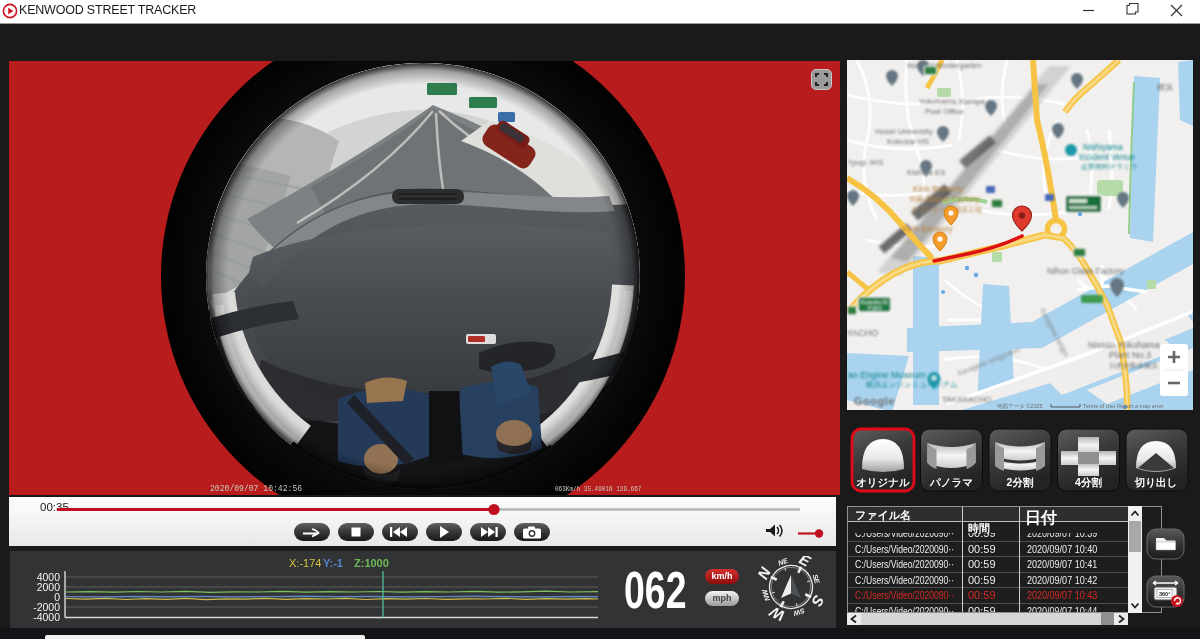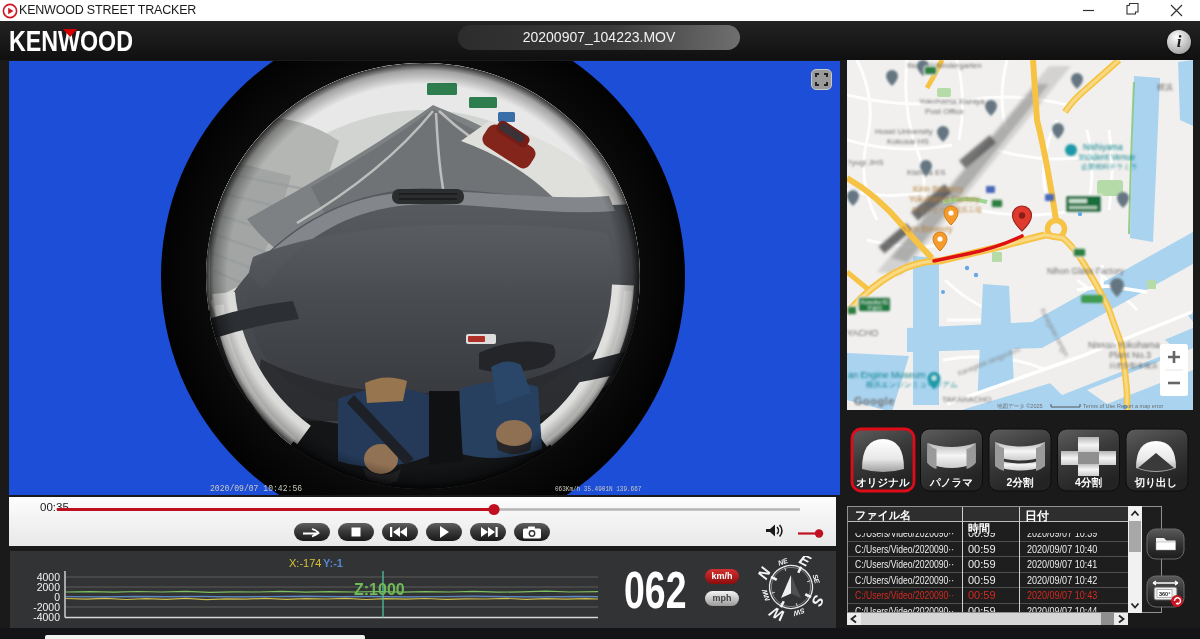--- a/index.html
+++ b/index.html
@@ -19,36 +19,22 @@
     </svg>
     <div class="abs" style="left:19px;top:3px;font-size:12.5px;color:#1a1a1a;letter-spacing:-0.2px;">KENWOOD STREET TRACKER</div>
     <svg class="abs" style="left:1080px;top:0;" width="120" height="21" viewBox="0 0 120 21">
       <line x1="3" y1="10.5" x2="14" y2="10.5" stroke="#333" stroke-width="1.2"></line>
       <rect x="47" y="5.5" width="8.5" height="8.5" fill="none" stroke="#333" stroke-width="1.1"></rect>
       <path d="M49.5 5.5 v-2 h8.5 v8.5 h-2" fill="#fff" stroke="#333" stroke-width="1.1"></path>
       <path d="M91 5 l11 11 M102 5 l-11 11" stroke="#333" stroke-width="1.2"></path>
     </svg>
   </div>
 
-  <div class="abs" style="left:0;top:21px;width:1200px;height:39px;background:linear-gradient(#232323,#101010);">
-    <div class="abs" style="left:9px;top:3px;font-size:30px;font-weight:bold;color:#fff;transform:scale(0.775,1.0);transform-origin:left top;">KENW<span style="letter-spacing:0">OO</span>D</div>
-    <svg class="abs" style="left:62px;top:8px;" width="18" height="9" viewBox="0 0 20 10">
-      <path d="M1 0 L17 0 L9 9 Z" fill="#d40000"></path>
-    </svg>
-    <div class="abs" style="left:458px;top:4px;width:282px;height:25px;border-radius:13px;
-      background:linear-gradient(90deg,#2c2c2c 0%,#3a3a3a 55%,#6f6f6f 100%);
-      color:#f2f2f2;font-size:14px;text-align:center;line-height:25px;">20200907_104223.MOV</div>
-    <div class="abs" style="left:1167px;top:9px;width:24px;height:24px;border-radius:50%;
-      background:radial-gradient(circle at 40% 30%, #ffffff, #b9b9b9 60%, #8e8e8e);
-      box-shadow:0 1px 2px rgba(0,0,0,.7);
-      color:#1c1c1c;font-family:'Liberation Serif',serif;font-style:italic;font-weight:bold;
-      font-size:17px;text-align:center;line-height:23px;">i</div>
-  </div>
-
-  <div class="abs" style="left:9px;top:61px;width:831px;height:434px;background:#1d4ed8;overflow:hidden;">
+
+  <div class="abs" style="left:9px;top:61px;width:831px;height:434px;background:#b91c1c;overflow:hidden;">
     <svg class="abs" style="left:0;top:0;" width="831" height="434" viewBox="0 0 831 434" id="fisheye">
       <defs>
         <clipPath id="fc">
             <ellipse cx="414" cy="215" rx="217" ry="213"></ellipse>
           </clipPath>
         <radialGradient id="vig" cx="0.5" cy="0.5" r="0.5">
           <stop offset="0.90" stop-color="#000" stop-opacity="0"></stop>
           <stop offset="0.965" stop-color="#000" stop-opacity="0.3"></stop>
           <stop offset="1" stop-color="#000" stop-opacity="0.8"></stop>
         </radialGradient>
@@ -456,21 +442,21 @@
         <line x1="55" y1="20" x2="55" y2="66.5"></line>
         <line x1="55" y1="66.5" x2="588" y2="66.5"></line>
       </g>
       <polyline fill="none" stroke="#7cc162" stroke-width="1.2" points="56,41 80,40.6 104,41.2 128,40.5 152,41 176,40.4 200,41.3 224,40.8 248,41 272,40.3 296,41.1 320,40.7 344,41 368,40.5 392,41.2 416,40.6 440,41 464,40.4 488,41.2 512,40.8 536,40.2 560,41 588,40.6"></polyline>
       <polyline fill="none" stroke="#5d88c6" stroke-width="1.2" points="56,45.5 90,45.8 124,45.3 158,45.7 192,45.4 226,45.8 260,45.5 294,45.2 328,45.7 362,45.4 396,45.8 430,45.5 464,45.2 498,45.6 532,45.9 566,45.4 588,45.6"></polyline>
       <polyline fill="none" stroke="#cdbd4a" stroke-width="1.2" points="56,47.5 76,48.2 96,47.3 116,48.5 136,47.6 156,48.3 176,47.4 196,48.6 216,47.8 236,48.1 256,47.3 276,48.4 296,47.6 316,48 336,47.4 356,48.5 376,47.7 396,48.2 416,47.5 436,48.3 456,47.8 476,48 496,47.4 516,48.4 536,47.7 556,48.1 576,47.6 588,48"></polyline>
       <line x1="373" y1="20" x2="373" y2="66.5" stroke="#4fbf9f" stroke-width="1.3"></line>
     </svg>
     <div class="abs" style="left:279px;top:6px;font-size:11px;font-weight:normal;color:#d2c23c;">X:-174</div>
     <div class="abs" style="left:313px;top:6px;font-size:11px;font-weight:bold;color:#5585cd;">Y:-1</div>
-    <div class="abs" style="left:344px;top:6px;font-size:16px;font-weight:bold;color:#6fba58;margin-top:24px;">Z:1000</div>
+    <div class="abs" style="left:344px;top:6px;font-size:11px;font-weight:bold;color:#6fba58;">Z:1000</div>
     <div class="abs" style="left:614px;top:9px;width:130px;font-size:52px;font-weight:bold;color:#fff;transform:scale(0.72,1.0);transform-origin:left top;letter-spacing:0;">062</div>
     <div class="abs" style="left:695px;top:18px;width:34px;height:15px;border-radius:8px;background:linear-gradient(#d43030,#8c0c0c);color:#fff;font-size:9px;font-weight:bold;text-align:center;line-height:15px;">km/h</div>
     <div class="abs" style="left:695px;top:40px;width:34px;height:15px;border-radius:8px;background:linear-gradient(#f5f5f5,#9a9a9a);color:#444;font-size:9px;font-weight:bold;text-align:center;line-height:15px;">mph</div>
     <svg class="abs" style="left:745px;top:5px;" width="75" height="70" viewBox="0 0 75 70" id="compass">
       <g transform="translate(36,31)">
         <g transform="rotate(-63)">
           <circle r="21.5" fill="none" stroke="#e9e9e9" stroke-width="1.3"></circle>
           <circle r="19.6" fill="none" stroke="#bbbbbb" stroke-width="0.5"></circle>
           <g stroke="#f0f0f0">
             <line x1="0" y1="-22.5" x2="0" y2="-16" stroke-width="2.6"></line>
@@ -502,21 +488,21 @@
   </div>
 
   <div class="abs" style="left:0;top:628px;width:1200px;height:11px;background:#131318;"></div>
   <div class="abs" style="left:45px;top:635px;width:320px;height:4px;background:#f2f2f2;border-radius:2px 2px 0 0;"></div>
 
   <div class="abs" style="left:847px;top:506px;width:315px;height:107px;background:#1e1e1e;border:1px solid #909090;overflow:hidden;">
 
     <div class="abs" style="left:0;top:0;width:281px;height:15px;background:#2e2e2e;border-bottom:1px solid #bbb;"></div>
     <div class="abs" style="left:7px;top:1px;font-size:11px;font-weight:bold;color:#fff;">ファイル名</div>
     <div class="abs" style="left:120px;top:14px;font-size:11px;font-weight:bold;color:#fff;">時間</div>
-    <div class="abs" style="left:177px;top:1px;font-size:12px;font-weight:bold;color:#fff;">日付</div>
+    <div class="abs" style="left:177px;top:1px;font-size:16px;font-weight:bold;color:#fff;">日付</div>
 
     <div id="rows" class="abs" style="left:0;top:26px;width:281px;height:92px;overflow:hidden;font-size:11px;color:#ededed;">
       <div class="abs" style="top:-7px;left:0;width:281px;">
         <div style="position:relative;height:15.5px;border-bottom:1px solid #4f4f4f;">
             <span style="position:absolute;left:7px;top:1px;transform:scaleX(0.78);transform-origin:left center;white-space:nowrap;">C:/Users/Video/2020090··</span>
             <span style="position:absolute;left:120px;top:1px;">00:59</span>
             <span style="position:absolute;left:179px;top:1px;transform:scaleX(0.82);transform-origin:left center;white-space:nowrap;">2020/09/07 10:39</span>
           </div>
         <div style="position:relative;height:15.5px;border-bottom:1px solid #4f4f4f;">
             <span style="position:absolute;left:7px;top:1px;transform:scaleX(0.78);transform-origin:left center;white-space:nowrap;">C:/Users/Video/2020090··</span>

